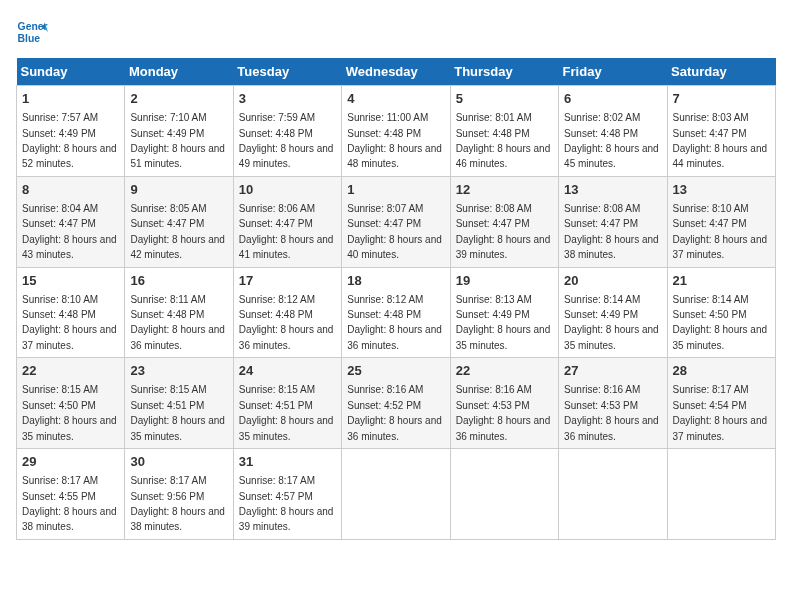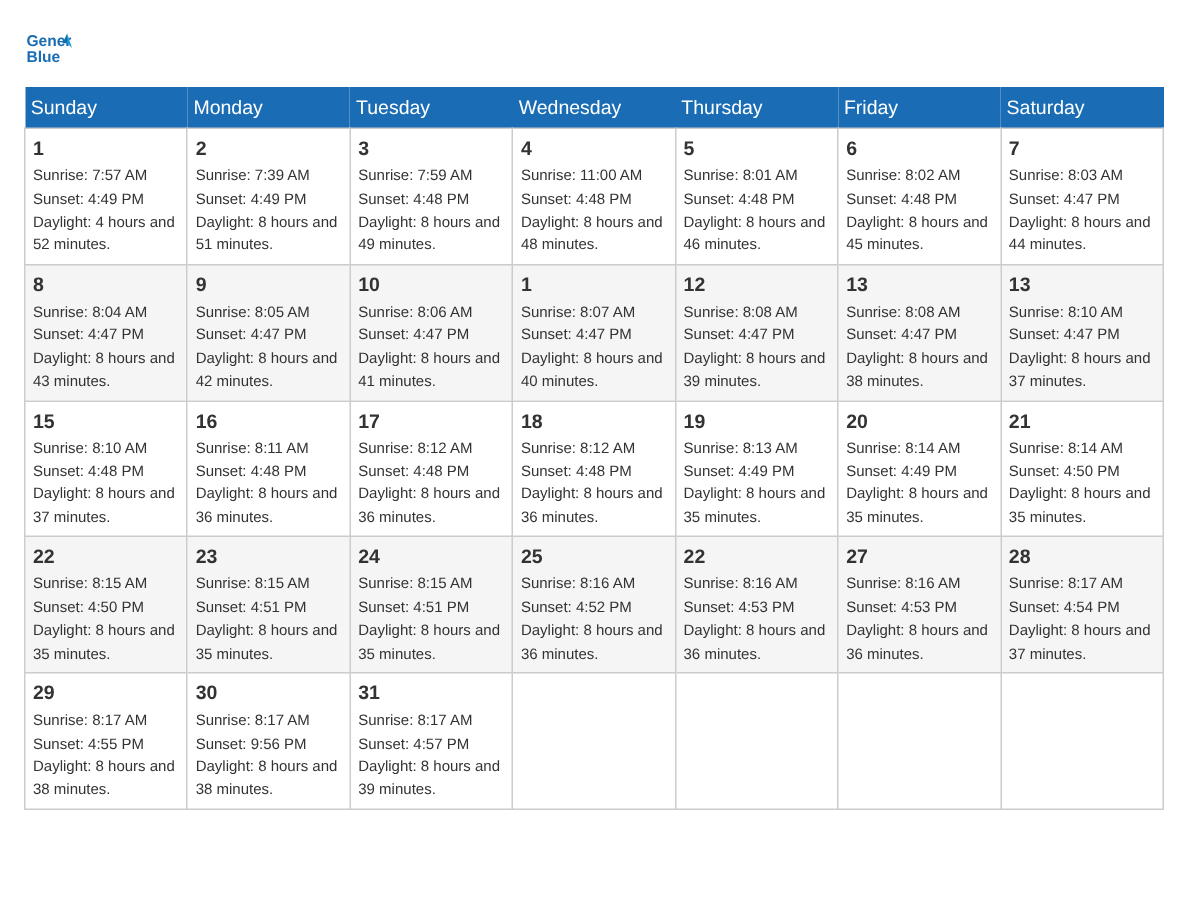--- a/index.html
+++ b/index.html
@@ -41,21 +41,21 @@
       width: 100%;
       border-collapse: collapse;
       font-size: 11px;
     }
     thead tr th {
       background-color: #1a6db5;
       color: #fff;
       padding: 6px 4px;
       text-align: left;
       font-size: 13px;
-      font-weight: normal;
+      font-weight: bold;
     }
     tbody tr td {
       border: 1px solid #ccc;
       padding: 4px 5px;
       vertical-align: top;
       width: calc(100% / 7);
       min-height: 80px;
       color: #333;
       line-height: 1.4;
     }
@@ -108,25 +108,25 @@
         <th>Friday</th>
         <th>Saturday</th>
       </tr>
   </thead>
   <tbody id="calendar-body">
   <tr>
         <td>
         <span class="day-number">1</span>
         <span class="day-detail">Sunrise: 7:57 AM</span><br>
         <span class="day-detail">Sunset: 4:49 PM</span><br>
-        <span class="day-detail">Daylight: 4 hours and 52 minutes.</span>
+        <span class="day-detail">Daylight: 8 hours and 52 minutes.</span>
       </td>
         <td>
         <span class="day-number">2</span>
-        <span class="day-detail">Sunrise: 7:39 AM</span><br>
+        <span class="day-detail">Sunrise: 7:10 AM</span><br>
         <span class="day-detail">Sunset: 4:49 PM</span><br>
         <span class="day-detail">Daylight: 8 hours and 51 minutes.</span>
       </td>
         <td>
         <span class="day-number">3</span>
         <span class="day-detail">Sunrise: 7:59 AM</span><br>
         <span class="day-detail">Sunset: 4:48 PM</span><br>
         <span class="day-detail">Daylight: 8 hours and 49 minutes.</span>
       </td>
         <td>

